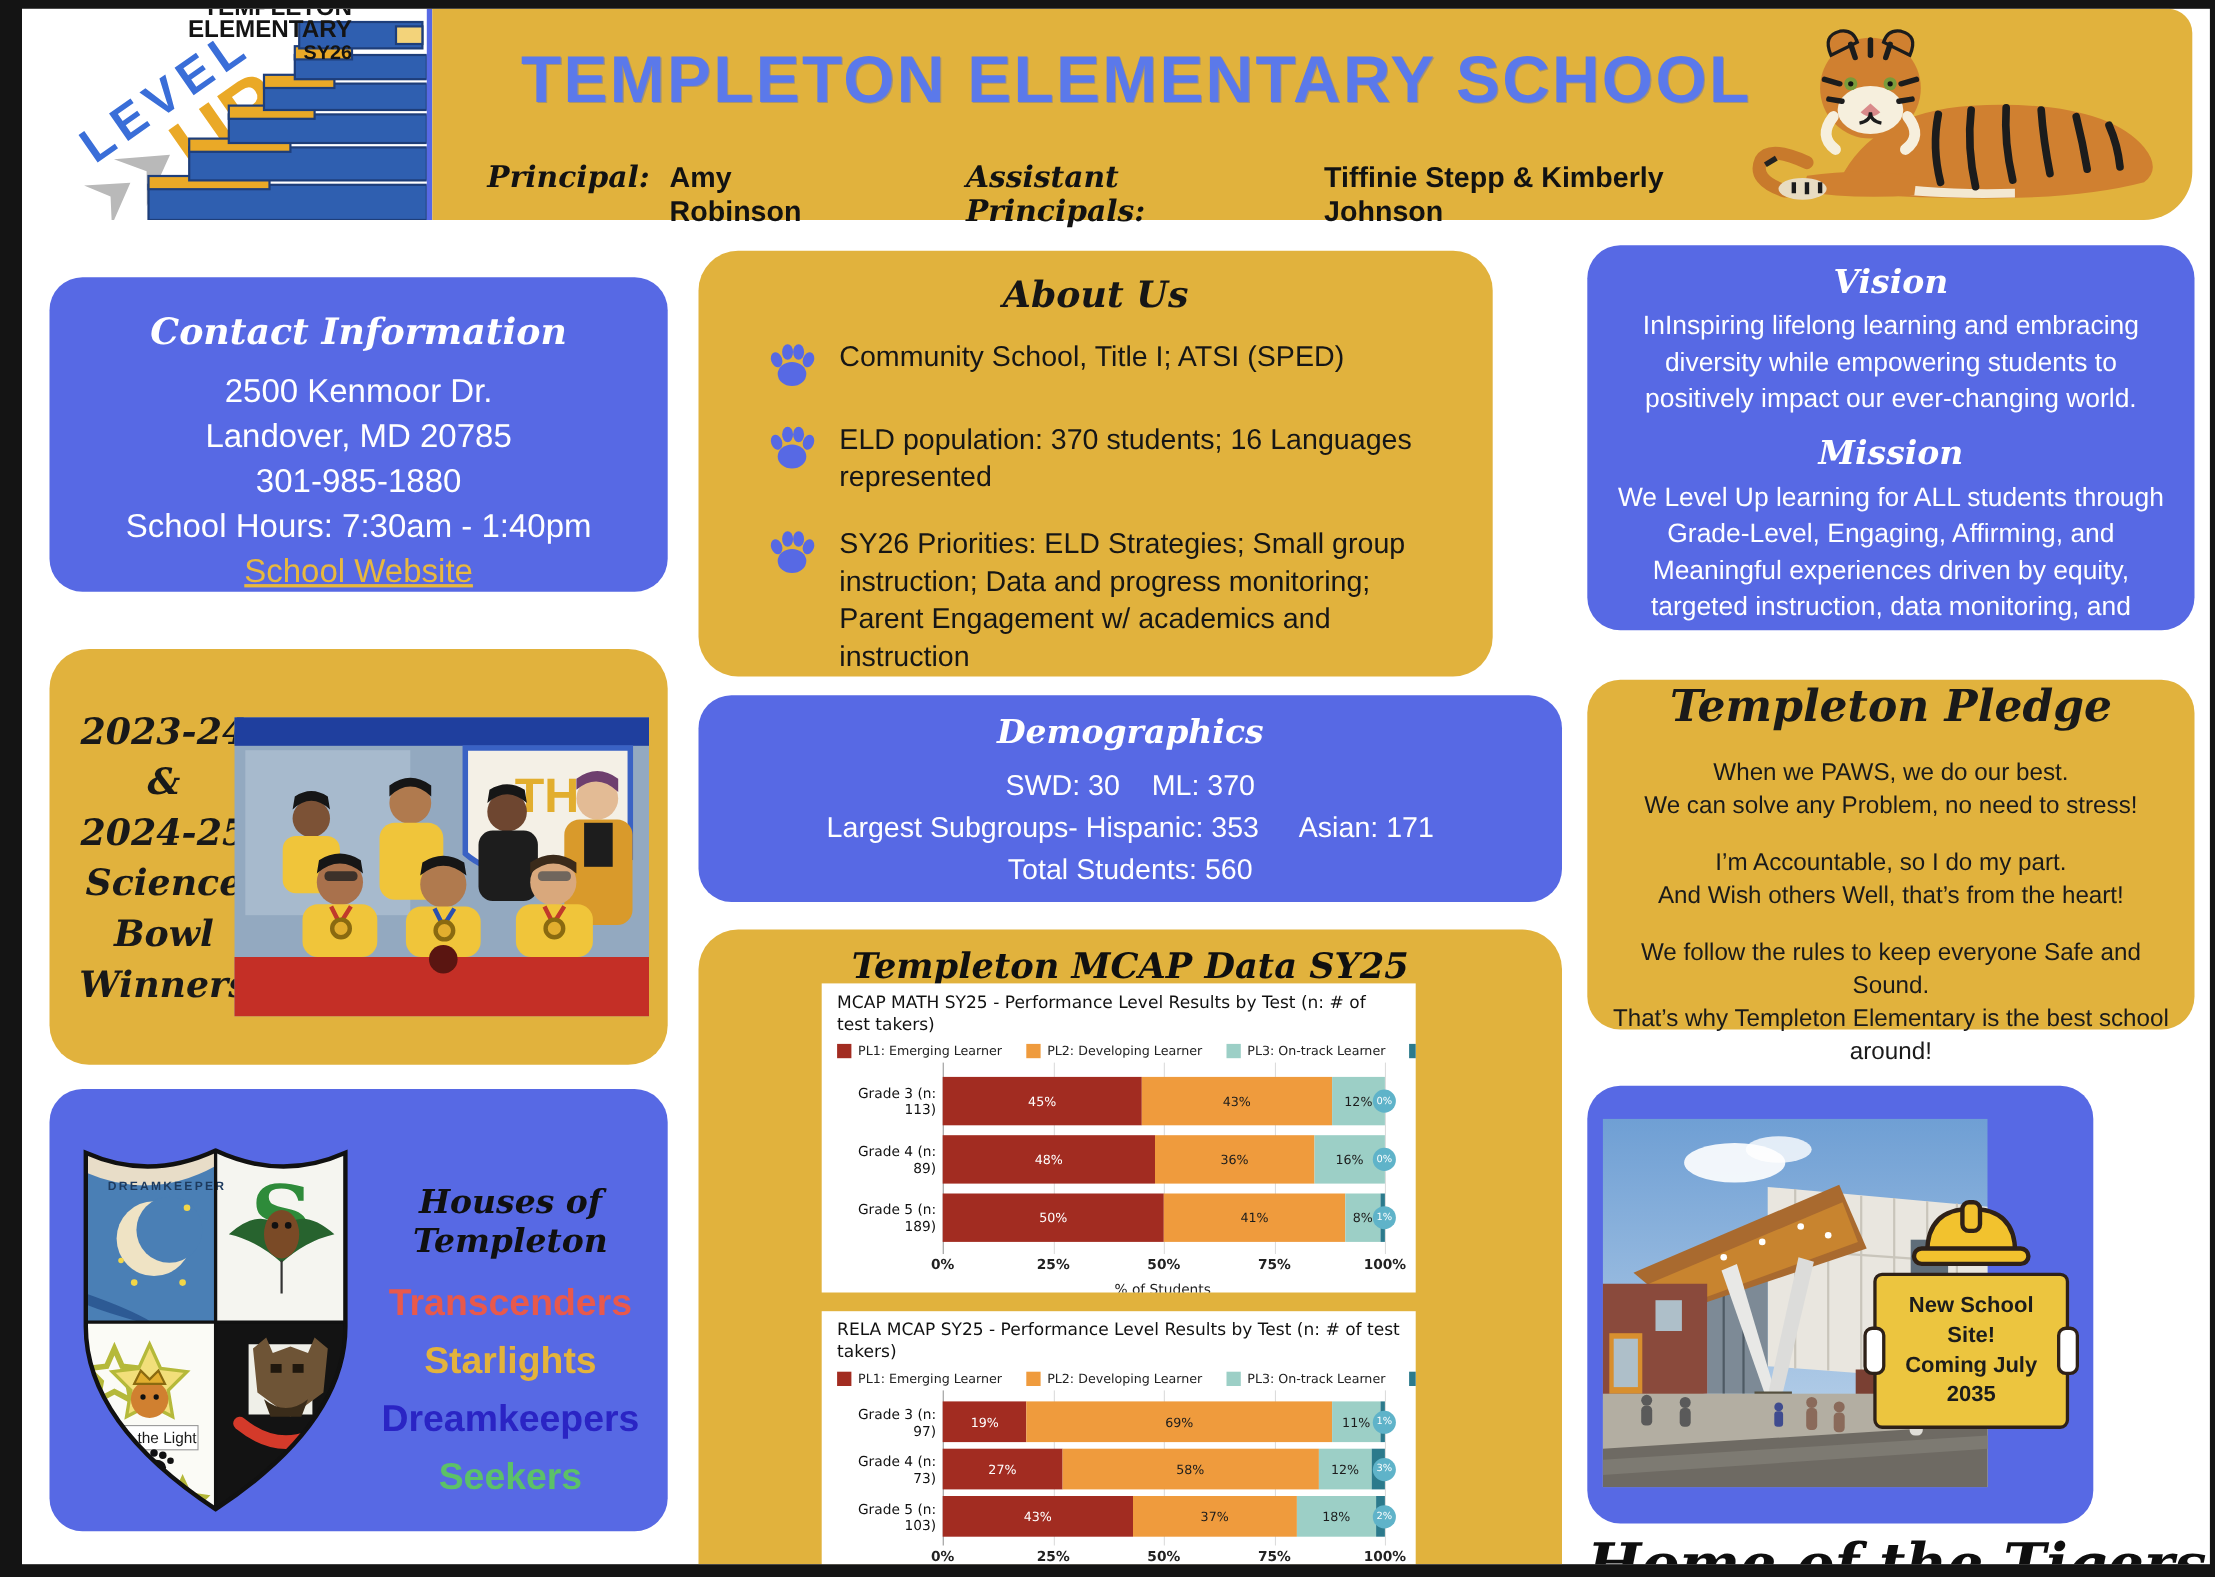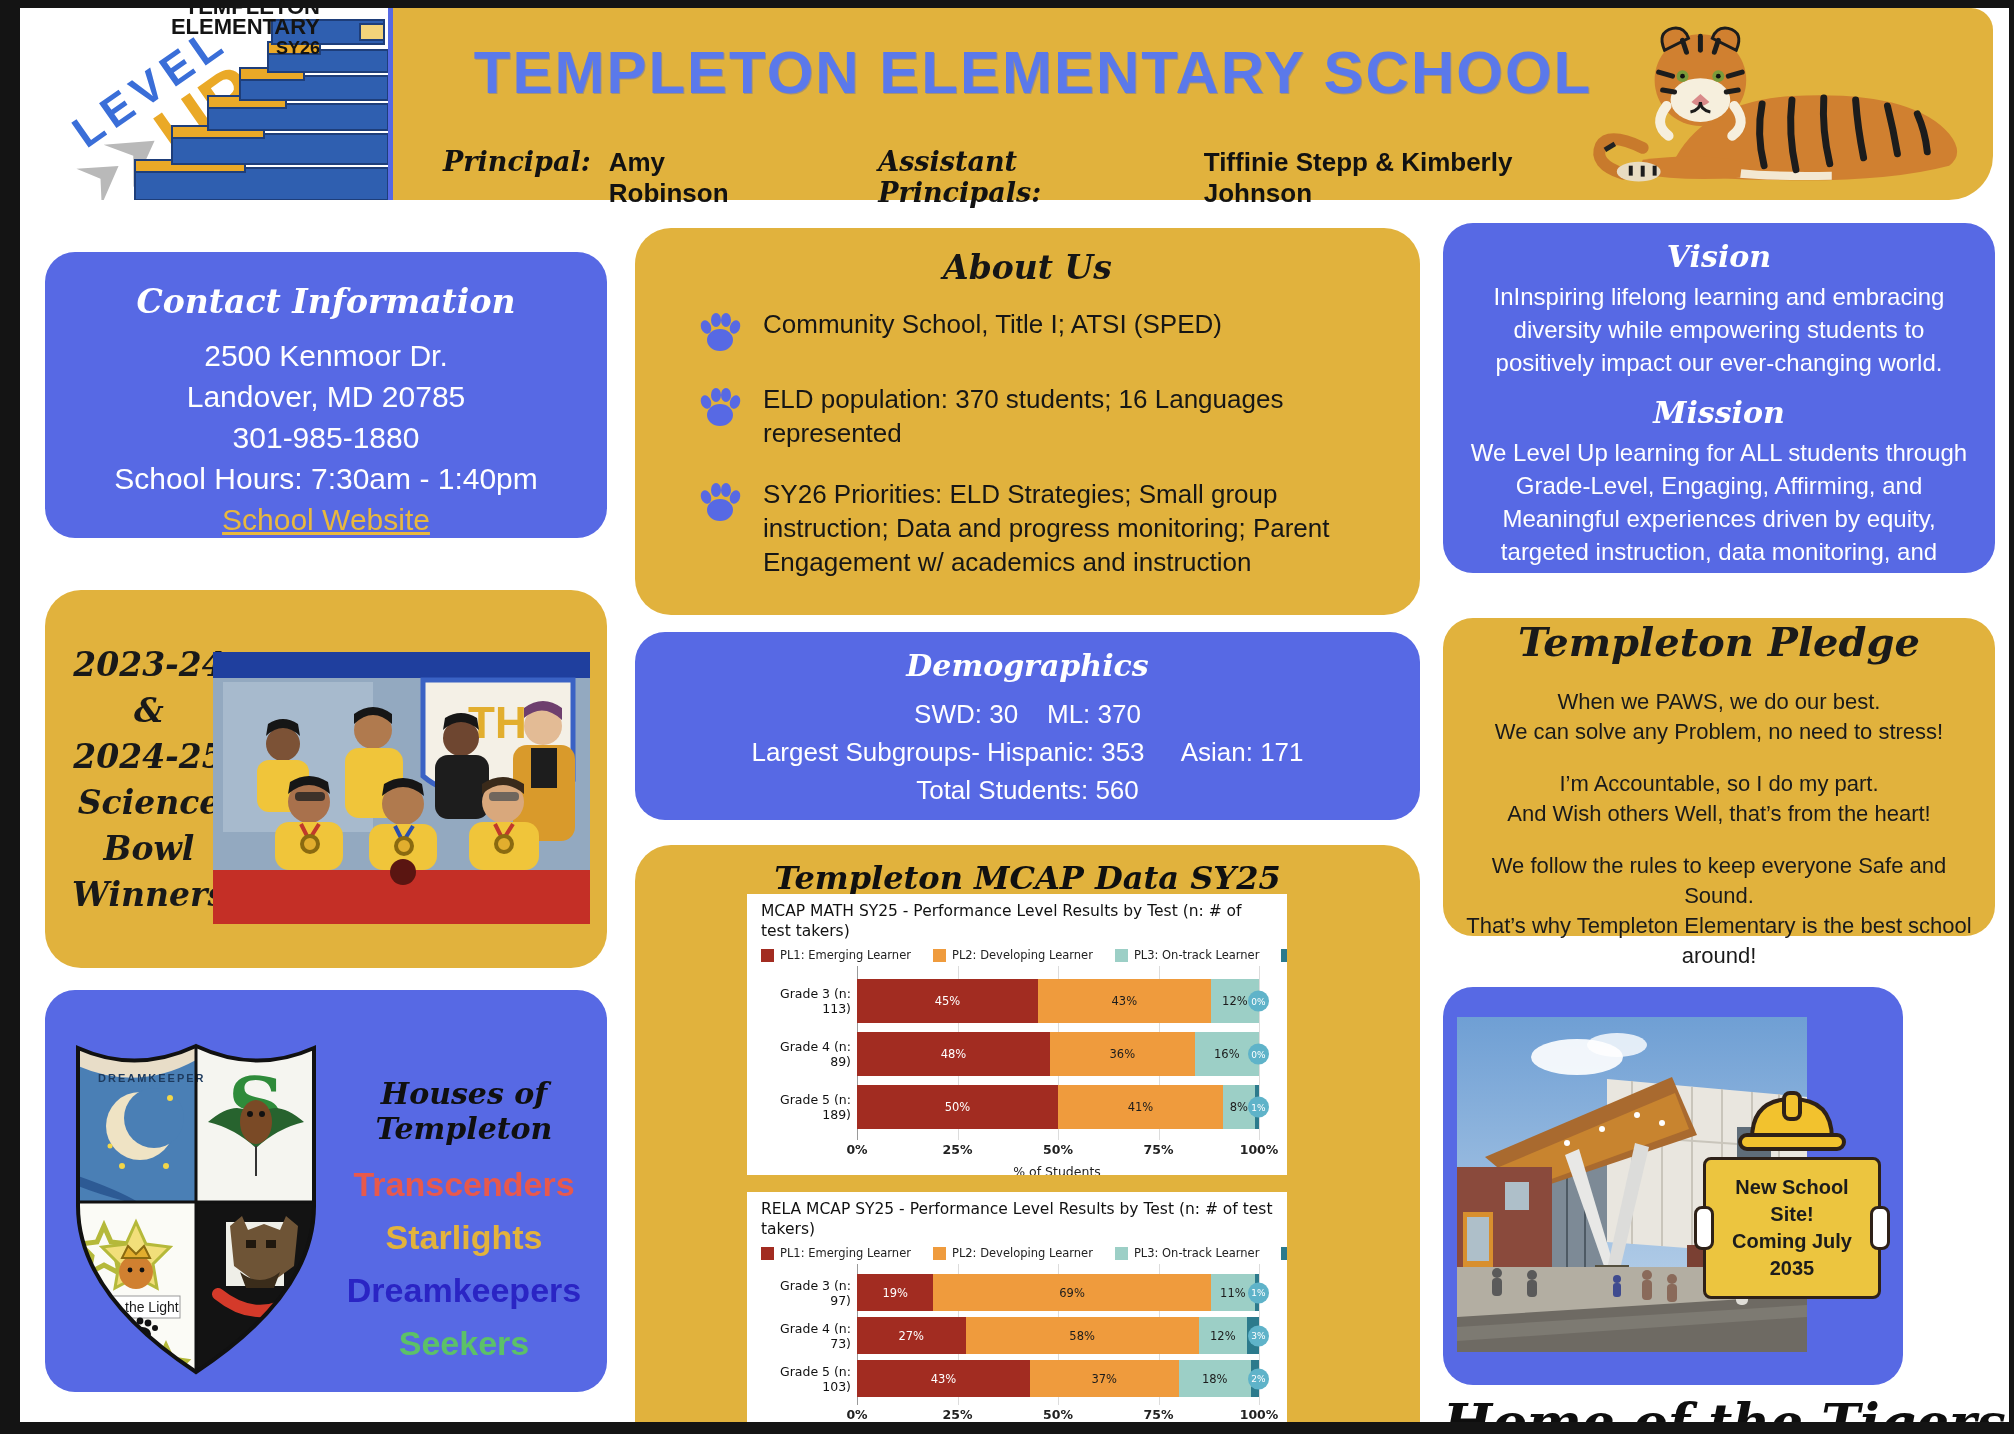--- a/index.html
+++ b/index.html
@@ -46,21 +46,21 @@
   .science-photo{position:absolute;left:168px;top:62px;width:377px;height:272px;}
 
   .houses-card{left:25px;top:982px;width:562px;height:402px;border-radius:30px;}
   .shield-wrap{position:absolute;left:25px;top:36px;width:252px;height:352px;}
   .houses-title{position:absolute;left:288px;top:86px;width:262px;text-align:center;
     font-size:30px;color:#101010;}
   .houses-names{position:absolute;left:288px;top:168px;width:262px;text-align:center;
     font-size:34px;font-weight:700;line-height:53px;}
 
   
-  .about-card{left:615px;top:220px;width:785px;height:387px;border-radius:36px;color:#161616;}
+  .about-card{left:615px;top:220px;width:722px;height:387px;border-radius:36px;color:#161616;}
   .about-title{text-align:center;font-size:33px;margin-top:20px;}
   .about-list{margin:20px 46px 0 62px;}
   .about-item{display:flex;gap:20px;margin-bottom:27px;align-items:flex-start;}
   .paw{flex-shrink:0;width:46px;height:46px;margin-top:2px;}
   .about-text{font-size:26px;line-height:34px;}
 
   .demo-card{left:615px;top:624px;width:785px;height:188px;border-radius:30px;color:#fff;text-align:center;}
   .demo-title{font-size:30px;margin-top:16px;}
   .demo-lines{margin-top:12px;font-size:26px;line-height:38px;}
 

